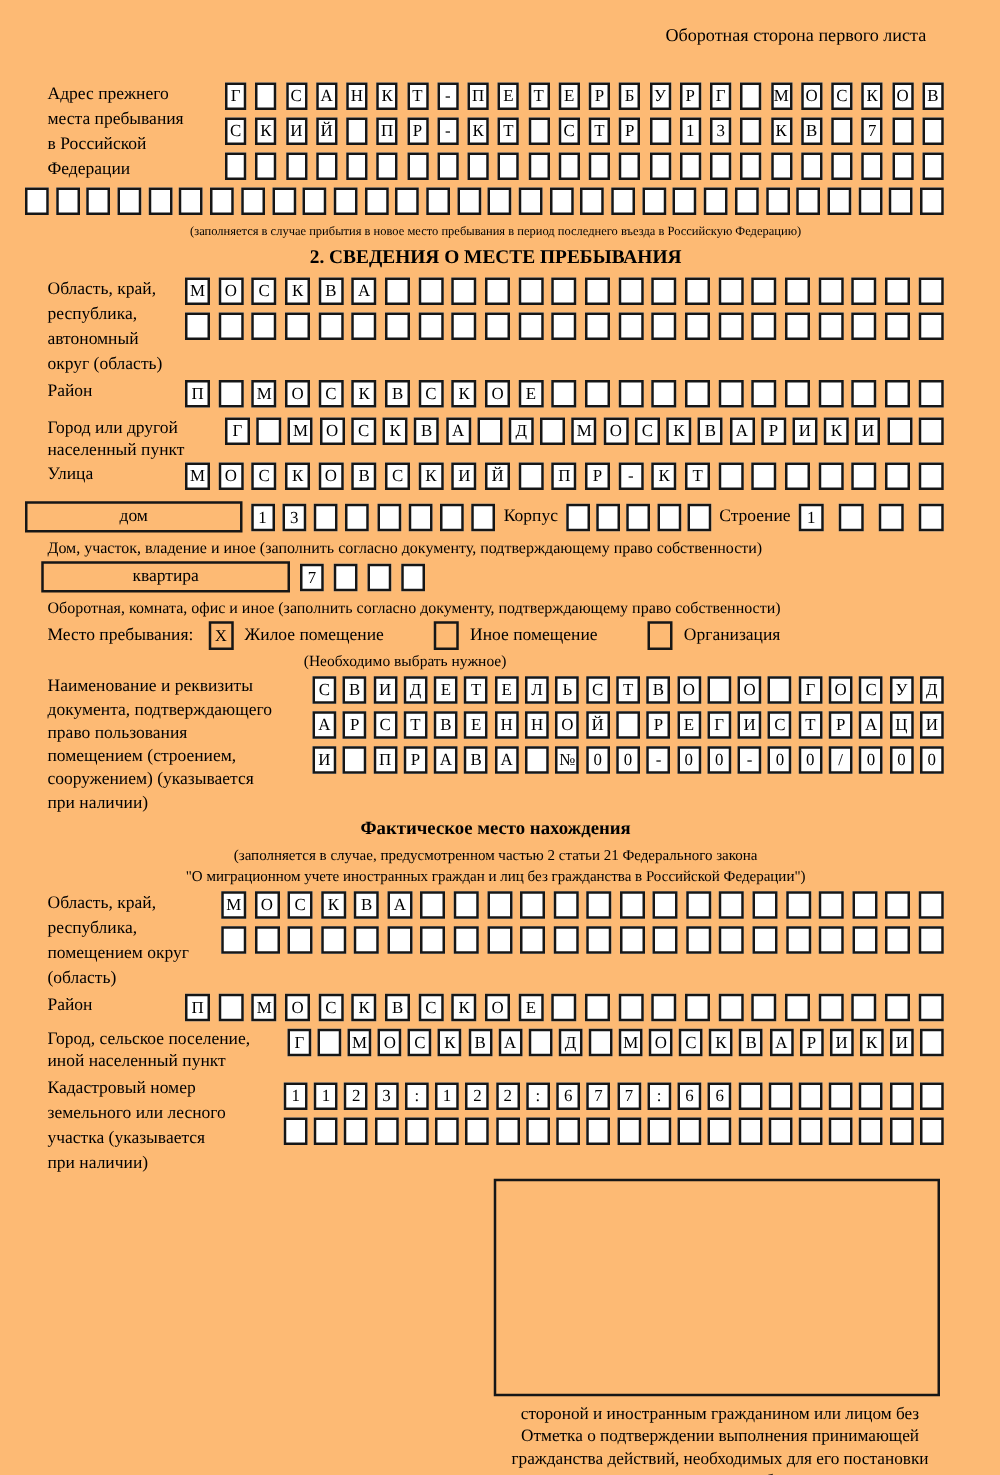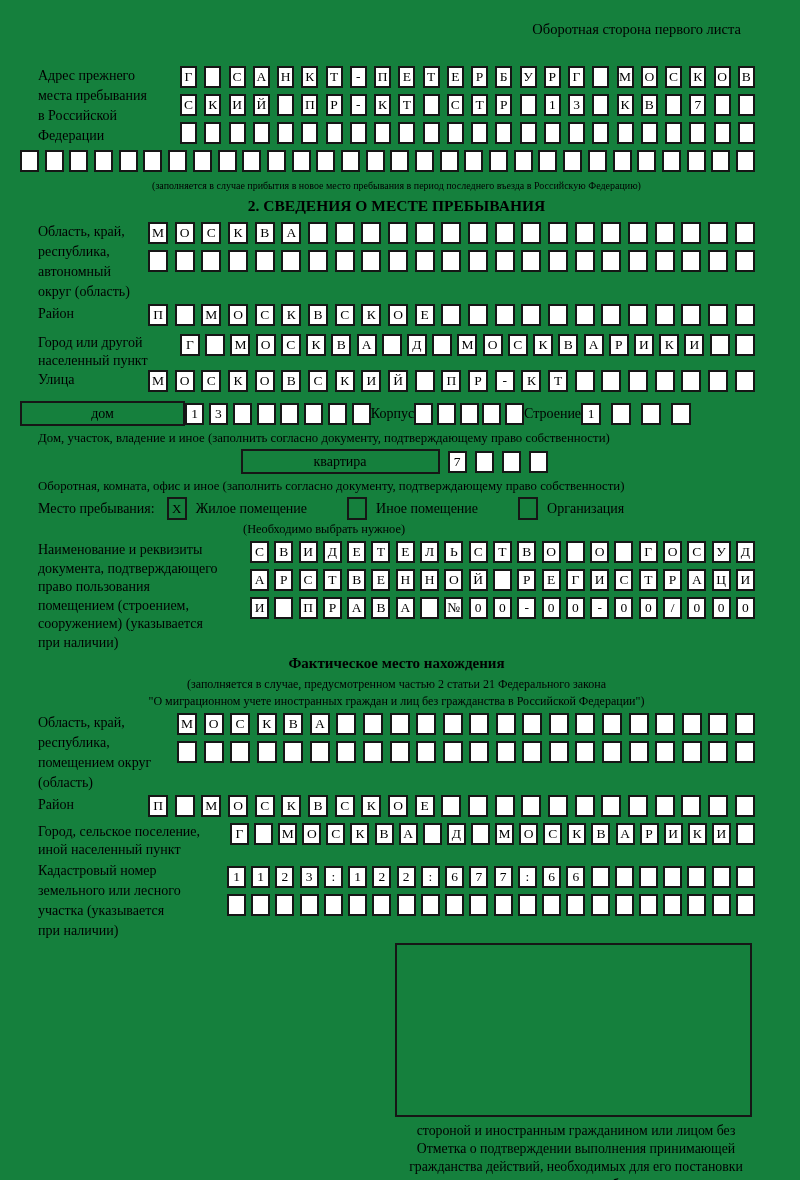--- a/index.html
+++ b/index.html
@@ -1,18 +1,18 @@
 <!DOCTYPE html>
 <html><head>
 <meta charset="utf-8">
 <style>
   html,body{margin:0;padding:0;background:#fff;}
   .page{
     position:relative; width:800px; height:1180px; overflow:hidden;
-    background:#15803d; color:#000;
+    background:#fdba74; color:#000;
     font-family:"Liberation Serif","DejaVu Serif",serif;
     box-sizing:border-box; padding:0 45px 0 38px;
   }
   .top-note{padding-top:21px; padding-right:14px; text-align:right; font-size:14.5px;}
   .frow{display:flex; align-items:flex-start;}
   .lab{font-size:14px; line-height:20px; flex:none;}
   .lab .ln{white-space:nowrap;}
   .w110{width:110px} .w142{width:142px} .w212{width:212px}
   .w139{width:139px} .w192{width:192px} .w189{width:189px}
   .rows{flex:1; min-width:0;}
@@ -22,27 +22,27 @@
     border:2px solid #161616; background:#fff;
     display:flex; align-items:center; justify-content:center;
     font-size:13.5px; line-height:1;
   }
   .cw20 .cell{width:20px} .cw19 .cell{width:19px}
   .fullrow{margin-left:-18px; width:735px; flex:none;}
   .center-note{text-align:center; font-size:10px; line-height:16px; margin:1px 0 3px 0;}
   .sec2-title{text-align:center; font-weight:bold; font-size:15.5px; margin:3px 0 7px 0;}
   .mt2{margin-top:2px}.mt4{margin-top:4px}
   
-  .house-row{display:flex; justify-content:space-between; align-items:center; width:671px; margin-left:-18px; margin-top:3px; margin-bottom:4px;}
+  .house-row{display:flex; justify-content:space-between; align-items:center; width:735px; margin-left:-18px; margin-top:3px; margin-bottom:4px;}
   .bigbox{box-sizing:border-box; border:2px solid #161616; height:25px; display:flex; align-items:center; justify-content:center; font-size:14px;}
   .dom-box{width:174px;} .kv-box{width:199px;}
   .inline-cells{display:flex; justify-content:space-between;}
   .dom-cells{width:196px} .korpus-cells{width:116px} .stroenie-cells{width:116px}
   .side-label{font-size:14px; white-space:nowrap;}
-  .kv-row{display:flex; align-items:center; margin-left:-5px; margin-top:2px; margin-bottom:4px;justify-content:center;}
+  .kv-row{display:flex; align-items:center; margin-left:-5px; margin-top:2px; margin-bottom:4px;}
   .kv-cells{width:100px; margin-left:8px;}
   .fine-note{font-size:12.8px; line-height:16px; margin-bottom:3px;}
   
   .stay-row{display:flex; align-items:center; margin-top:3px; font-size:14px;}
   .chkbox{box-sizing:border-box; width:20px; height:23px; border:2px solid #161616; display:flex; align-items:center; justify-content:center; font-size:13px; flex:none;}
   .stay-row .optlab{margin:0 10px 0 9px; white-space:nowrap;}
   .stay-row .gap1{margin-left:12px;} .stay-row .gap2{margin-left:30px;}
   .stay-note{font-size:12.4px; margin:2px 0 4px 205px;}
   
   .doc .lab{line-height:18.5px;}

